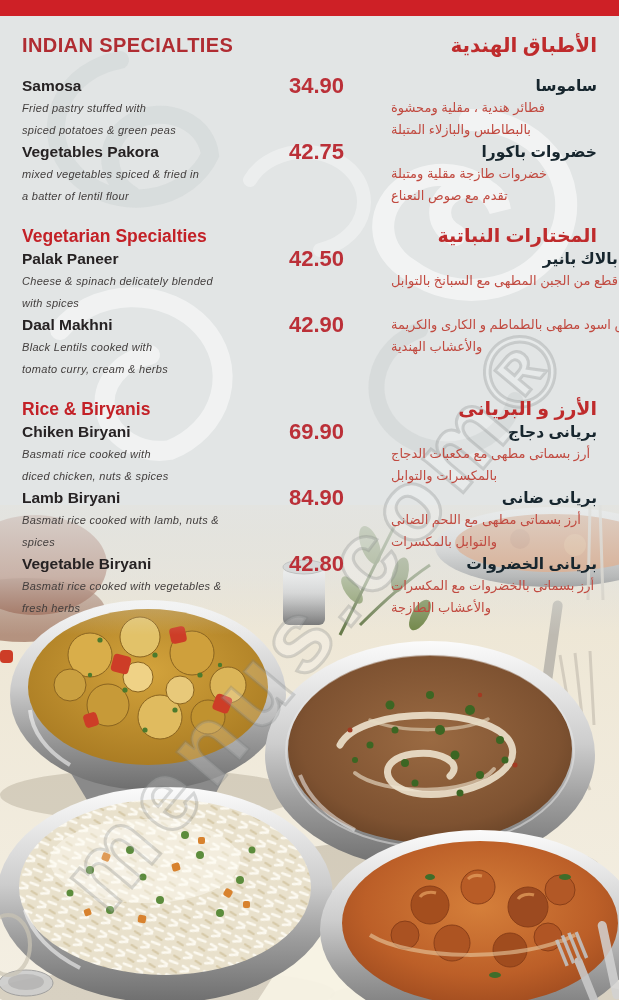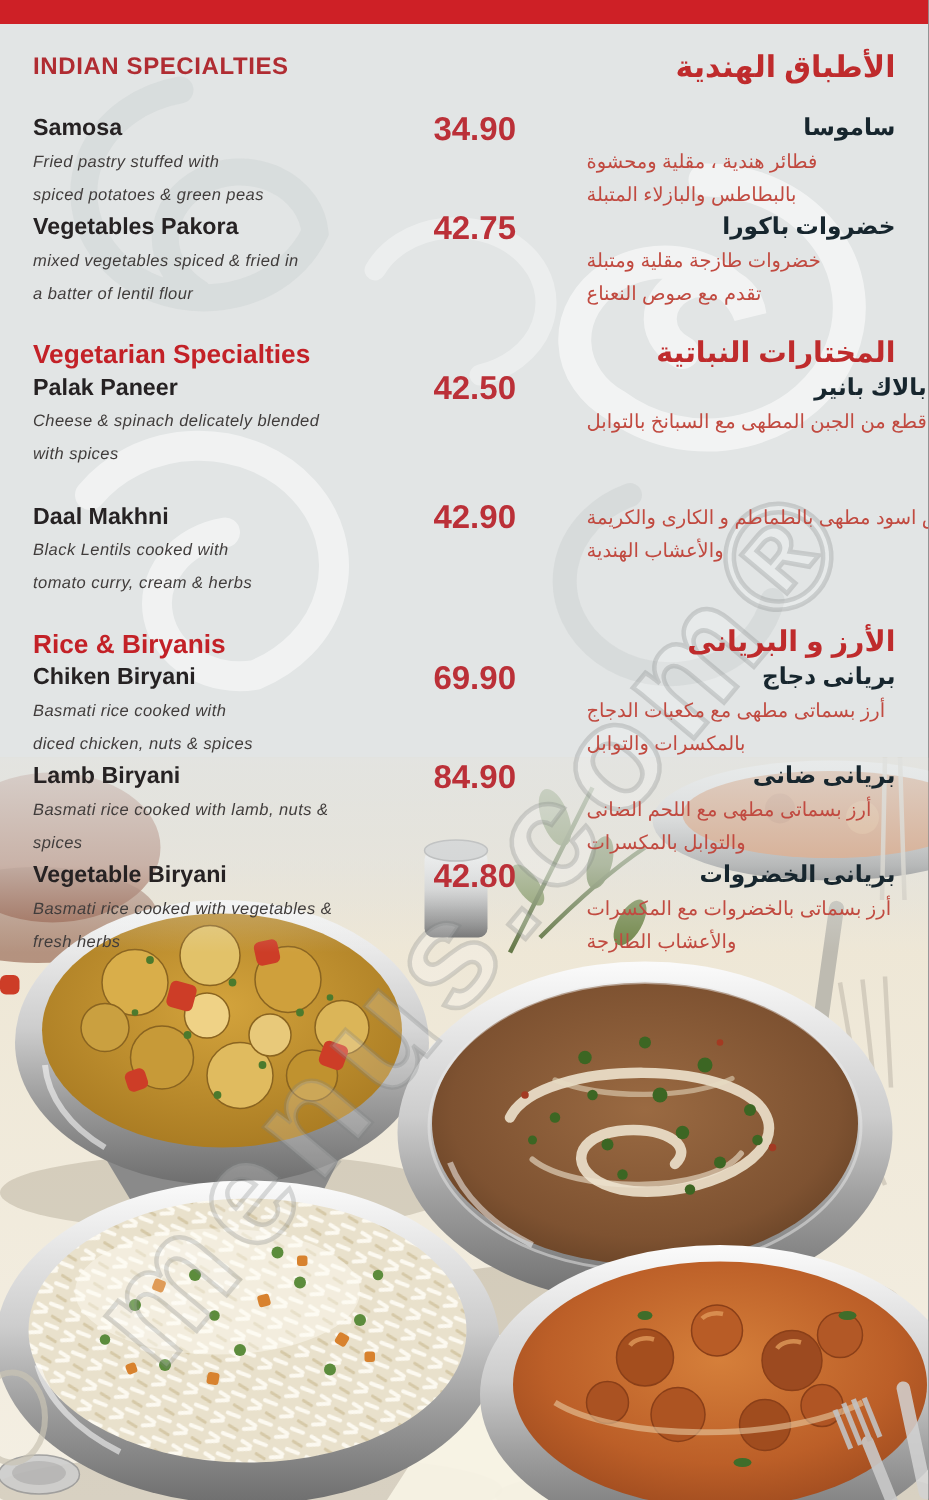--- a/index.html
+++ b/index.html
@@ -22,30 +22,30 @@
     color:rgba(255,255,255,0.20);
     -webkit-text-stroke:3px rgba(125,128,128,0.28);
     text-stroke:3px rgba(125,128,128,0.28);
     white-space:nowrap;pointer-events:none;
   }
 
   
   #menu{position:absolute;top:16px;left:22px;right:22px;z-index:3;}
   .trow{display:grid;grid-template-columns:215px 60px 1fr;align-items:start;}
   #title-row{margin-top:14px;}
-  .page-title-en{font-size:16px;font-weight:bold;letter-spacing:.4px;color:#b02c32;line-height:30px;}
+  .page-title-en{font-size:20px;font-weight:bold;letter-spacing:.4px;color:#b02c32;line-height:30px;}
   .page-title-ar{font-size:20px;font-weight:bold;color:#bf2b2c;text-align:right;direction:rtl;line-height:30px;}
 
   .section{margin-top:17px;}
   .section.s0{margin-top:15px;}
   .shead .sec-en{font-size:17.5px;font-weight:bold;color:#c32127;line-height:24px;}
   .shead .sec-ar{font-size:19px;font-weight:bold;color:#bf2b2c;text-align:right;direction:rtl;line-height:24px;}
 
   .item{margin:0;gap:47px;}
-  .item.s1i1{margin-top:20px;}
+  .item.s1i1{}
   .name-en{font-size:15.5px;font-weight:bold;color:#262223;line-height:22px;white-space:nowrap;}
   .price{font-size:22px;font-weight:bold;color:#bb3038;line-height:22px;text-align:right;}
   .name-ar{font-size:15.5px;font-weight:bold;color:#17262e;text-align:right;direction:rtl;line-height:22px;white-space:nowrap;}
   .desc-en .line{display:block;font-size:11px;font-style:italic;color:#413d3c;letter-spacing:.3px;line-height:22px;white-space:nowrap;}
   .desc-ar .line{display:block;font-size:13px;color:#c14a40;text-align:left;direction:rtl;line-height:22px;white-space:nowrap;}
 
   
   #photo{position:absolute;left:0;top:505px;width:619px;height:495px;z-index:1;}
 </style>
 </head>

